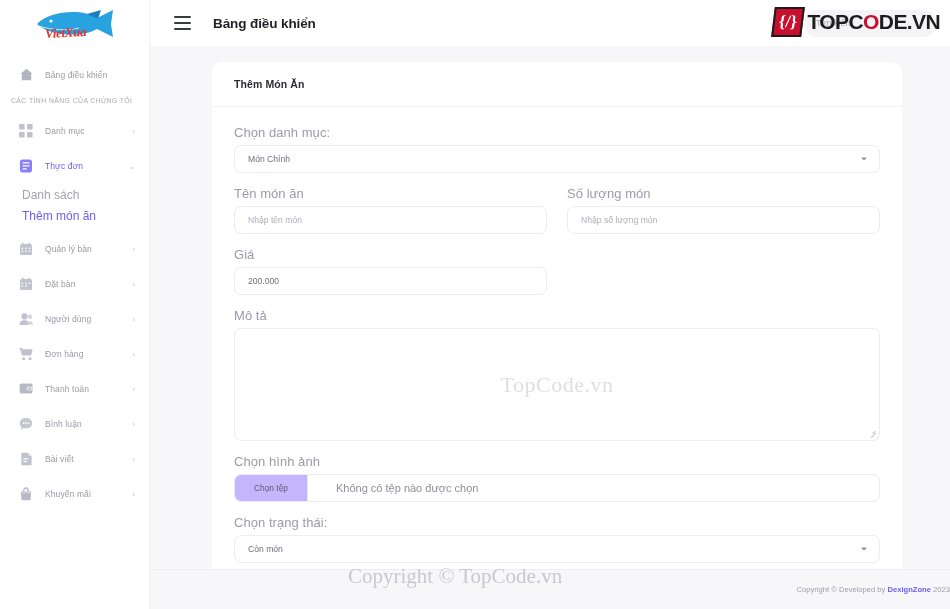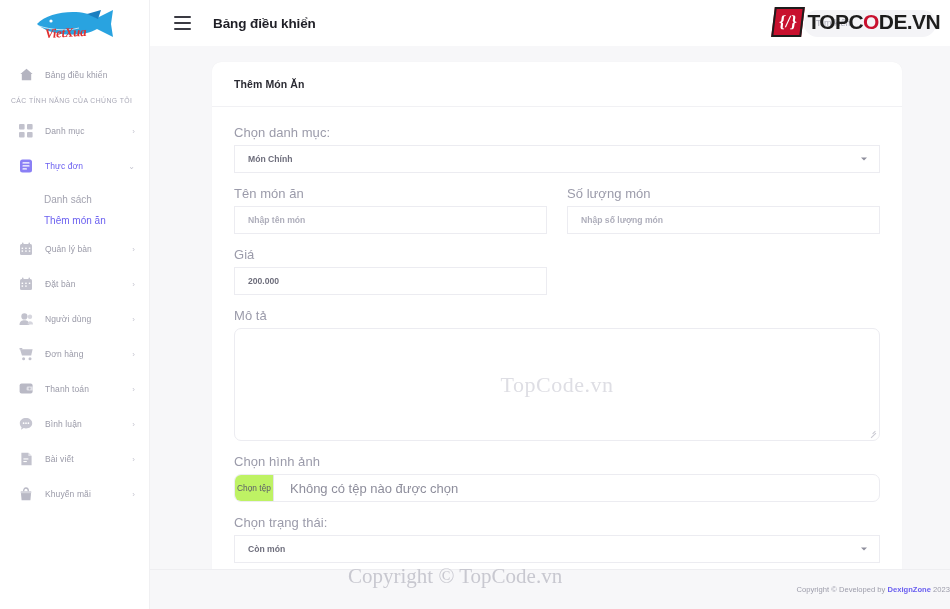--- a/index.html
+++ b/index.html
@@ -60,23 +60,23 @@
 
   .side-heading {
     font-size: 6.8px; color: #a8a8b6;
     letter-spacing: 0.45px; text-transform: uppercase;
     padding: 0 10px 0 11px; margin: 9px 0 14px 0;
     white-space: nowrap;
   }
 
   .sub-list { margin: -4px 0 10px 0; }
   .sub-link {
-    font-size: 10px; color: #a3a3b0;
-    padding: 0 0 0 44px; height: 21px;
-    display: flex; align-items: flex-end; cursor: pointer;
+    font-size: 12px; color: #a3a3b0;
+    padding: 0 0 0 22px; height: 21px;
+    display: flex; align-items: center; cursor: pointer;
   }
   .sub-link.active { color: #6a5ff0; }
 
   
   #header {
     position: absolute; left: 150px; top: 0;
     width: 800px; height: 46px;
     background: #ffffff;
     display: flex; align-items: center;
     z-index: 4;
@@ -132,27 +132,26 @@
     letter-spacing: 0.1px;
   }
   #card-body { padding: 18px 22px 24px 22px; }
 
   .fld-label {
     font-size: 13px; color: #9b9baa;
     margin-bottom: 5px; letter-spacing: 0.05px;
   }
   .ctrl {
     height: 28px; width: 100%;
-    border: 1px solid #ececf1; border-radius: 0;
+    border: 1px solid #ececf1; border-radius: 7px;
     background: #ffffff;
     display: flex; align-items: center;
     padding: 0 13px;
     font-size: 8.6px; color: #6e6e7c;
     position: relative;
-    font-weight: bold;
   }
   .ctrl.ph { color: #aeaebb; }
   .ctrl .caret {
     position: absolute; right: 12px; top: 50%;
     transform: translateY(-50%);
     width: 0; height: 0;
     border-left: 3.2px solid transparent;
     border-right: 3.2px solid transparent;
     border-top: 3.8px solid #8f8f9d;
   }
@@ -182,28 +181,28 @@
   #desc-resize:before { bottom: 2px; width: 7px; }
   #desc-resize:after  { bottom: 5px; width: 4px; right: 1px; }
 
   #file-ctrl {
     height: 28px; width: 100%;
     border: 1px solid #ececf1; border-radius: 7px;
     background: #fff; display: flex; align-items: stretch;
     overflow: hidden;
   }
   #file-btn {
-    background: #bef264; border-right: 1px solid #e4e4ea;
-    padding: 0 2px; display: flex; align-items: center;
+    background: #c4b5fd; border-right: 1px solid #e4e4ea;
+    padding: 0 19px; display: flex; align-items: center;
     font-size: 8.4px; color: #5c5c6a; cursor: pointer;
     white-space: nowrap;
   }
   #file-name {
-    display: flex; align-items: center; padding: 0 16px;
-    font-size: 13px; color: #8e8e9c; white-space: nowrap; text-align: right;
+    display: flex; align-items: center; padding: 0 28px;
+    font-size: 11px; color: #8e8e9c; white-space: nowrap; text-align: right;
   }
 
   #submit-btn {
     margin-top: 19px;
     height: 27px; padding: 0 15px;
     border: 0; border-radius: 6px;
     background: #2323dc; color: #ffffff;
     font-family: "Liberation Sans", sans-serif;
     font-size: 8.8px; cursor: pointer;
     letter-spacing: 0.15px;

